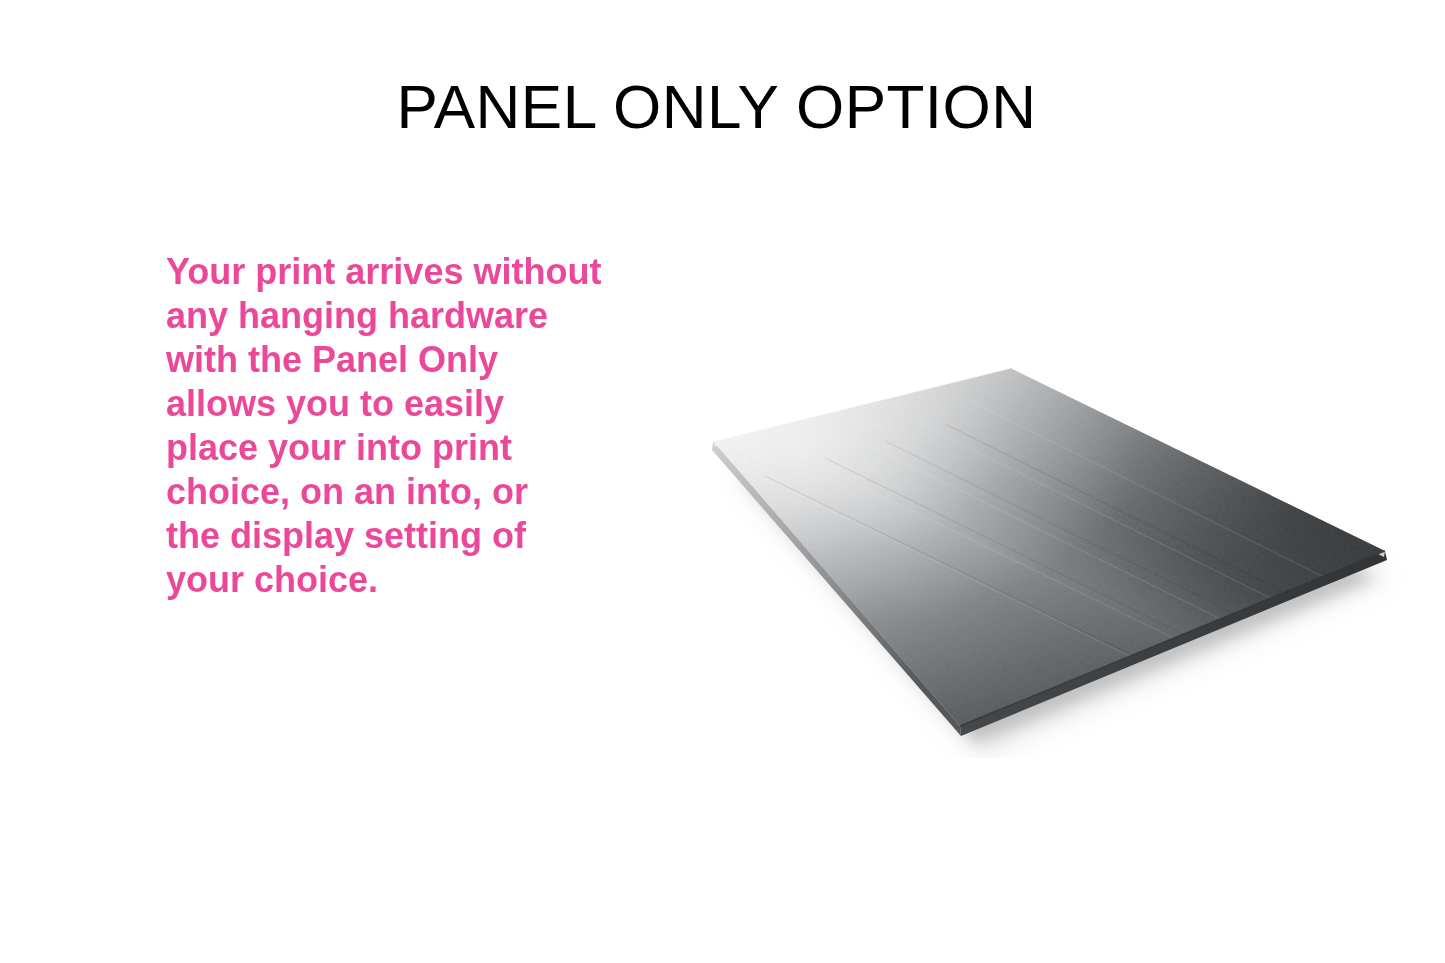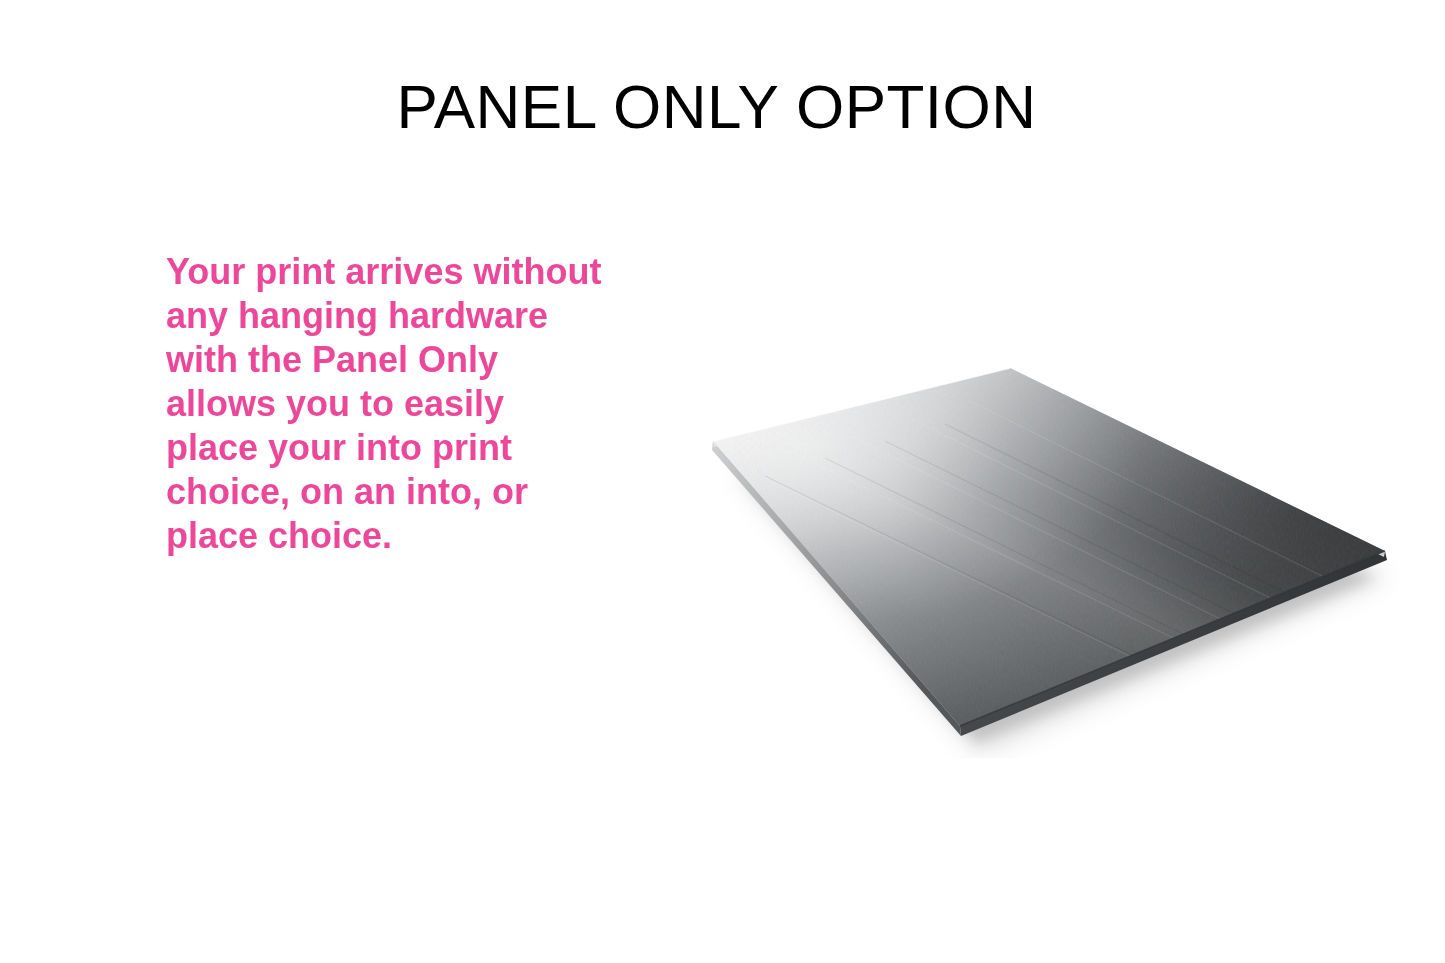--- a/index.html
+++ b/index.html
@@ -75,21 +75,22 @@
 
   <div id="slide-title">PANEL ONLY OPTION</div>
 
   <div id="body-text">
     <span class="line">Your print arrives without</span>
     <span class="line">any hanging hardware</span>
     <span class="line">with the Panel Only</span>
     <span class="line">allows you to easily</span>
     <span class="line">place your into print</span>
     <span class="line">choice, on an into, or</span>
-    <span class="line">place choice.</span>
+    <span class="line">the display setting of</span>
+    <span class="line">your choice.</span>
   </div>
 
   <figure id="metal-panel-figure">
     <svg viewBox="0 0 740 410" xmlns="http://www.w3.org/2000/svg">
       <defs>
 
         <linearGradient id="faceGrad" x1="0.10" y1="0.05" x2="0.92" y2="0.78">
           <stop offset="0%" stop-color="#f1f1f2"></stop>
           <stop offset="10%" stop-color="#dcdddf"></stop>
           <stop offset="22%" stop-color="#c2c4c6"></stop>

